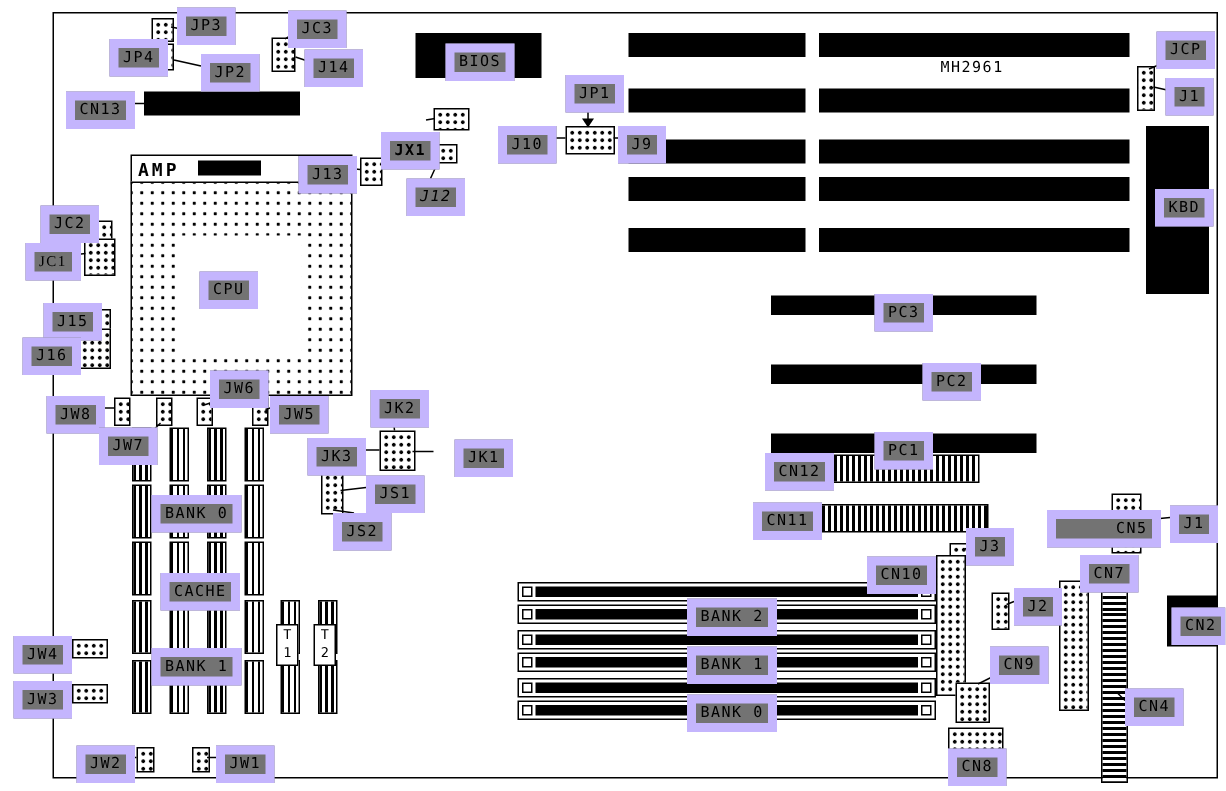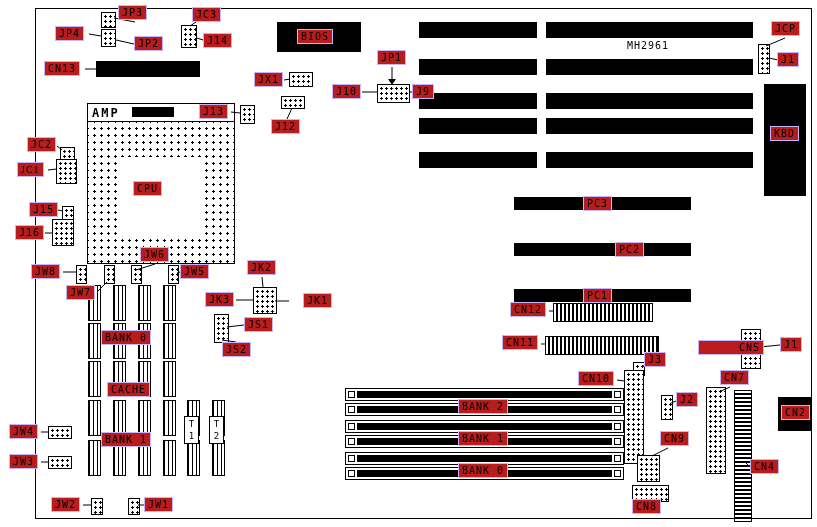--- a/index.html
+++ b/index.html
@@ -1,20 +1,20 @@
 <!DOCTYPE html>
 <html><head>
 <meta charset="utf-8">
 <style>
   html,body { margin:0; padding:0; background:#fff; }
   .stage { position:relative; width:817px; height:527px; background:#fff;
            font-family:"DejaVu Sans Mono", monospace; color:#000; overflow:hidden; }
   .board { position:absolute; left:35px; top:8px; width:775px; height:509px;
            border:1px solid #000; z-index:1; background:#fff; }
-  .lbl  { position:absolute; border:1px solid #c4b5fd; background:#b91c1c; font-size:10px;
+  .lbl  { position:absolute; border:6px solid #c4b5fd; background:#737373; font-size:10px;
           line-height:13px; padding:0 3px; letter-spacing:1px; white-space:nowrap;
           z-index:6; text-align:right; }
   .txt  { position:absolute; font-size:10px; letter-spacing:1px; z-index:6; white-space:nowrap; }
   .txt-lg { position:absolute; font-size:12px; letter-spacing:2px; font-weight:bold; z-index:6; white-space:nowrap; }
   .blk  { position:absolute; background:#000; z-index:2; }
   .pins { position:absolute; border:1px solid #000; background-color:#fff;
           background-image:radial-gradient(#000 1px, transparent 1.4px);
           background-size:5px 5px; background-position:1px 1px; z-index:3; }
   .stripesV { position:absolute; border:1px solid #000;
           background:repeating-linear-gradient(90deg,#fff 0 2px,#000 2px 4px); z-index:3; }
@@ -39,38 +39,38 @@
 </style>
 </head>
 <body>
 
 <div class="stage">
   <div class="board"></div>
 
   <div class="pins" style="left:101px;top:12px;width:13px;height:14px;"></div>
   <div class="pins" style="left:101px;top:29px;width:13px;height:16px;"></div>
   <div class="lbl" style="left:118px;top:5px;">JP3</div>
-  <div class="lbl" style="left:55px;top:26px;">JP4</div>
+  <div class="lbl" style="left:73px;top:26px;">JP4</div>
   <div class="lbl" style="left:134px;top:36px;">JP2</div>
 
   <div class="pins" style="left:181px;top:25px;width:14px;height:21px;"></div>
   <div class="lbl" style="left:192px;top:7px;">JC3</div>
   <div class="lbl" style="left:203px;top:33px;">J14</div>
 
   <div class="blk" style="left:96px;top:61px;width:104px;height:16px;"></div>
   <div class="lbl" style="left:44px;top:61px;">CN13</div>
 
   <div class="blk" style="left:277px;top:22px;width:84px;height:30px;"></div>
   <div class="lbl" style="left:297px;top:29px;">BIOS</div>
 
   <div class="pins" style="left:289px;top:72px;width:22px;height:13px;"></div>
-  <div class="lbl" style="left:254px;top:72px;">JX1</div>
+  <div class="lbl" style="left:254px;top:88px;font-weight:bold;">JX1</div>
 
   <div class="pins" style="left:281px;top:96px;width:22px;height:11px;"></div>
-  <div class="lbl" style="left:271px;top:119px;">J12</div>
+  <div class="lbl" style="left:271px;top:119px;font-style:italic;">J12</div>
 
   <div class="pins" style="left:240px;top:105px;width:13px;height:17px;"></div>
   <div class="lbl" style="left:199px;top:104px;">J13</div>
 
   <div class="pins" style="left:377px;top:84px;width:31px;height:17px;"></div>
   <div class="lbl" style="left:377px;top:50px;">JP1</div>
   <div class="lbl" style="left:332px;top:84px;">J10</div>
   <div class="lbl" style="left:412px;top:84px;">J9</div>
 
   <div class="txt" style="left:627px;top:40px;">MH2961</div>

